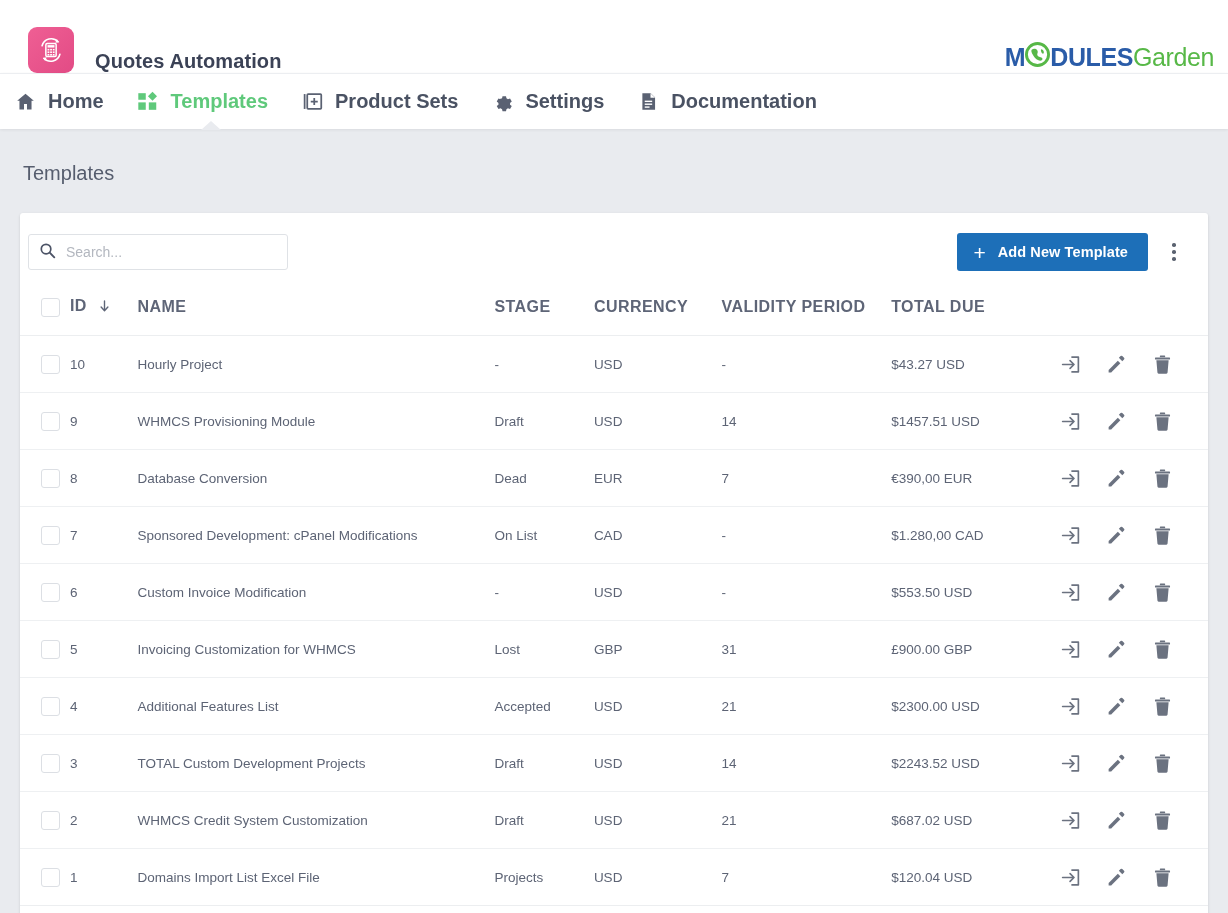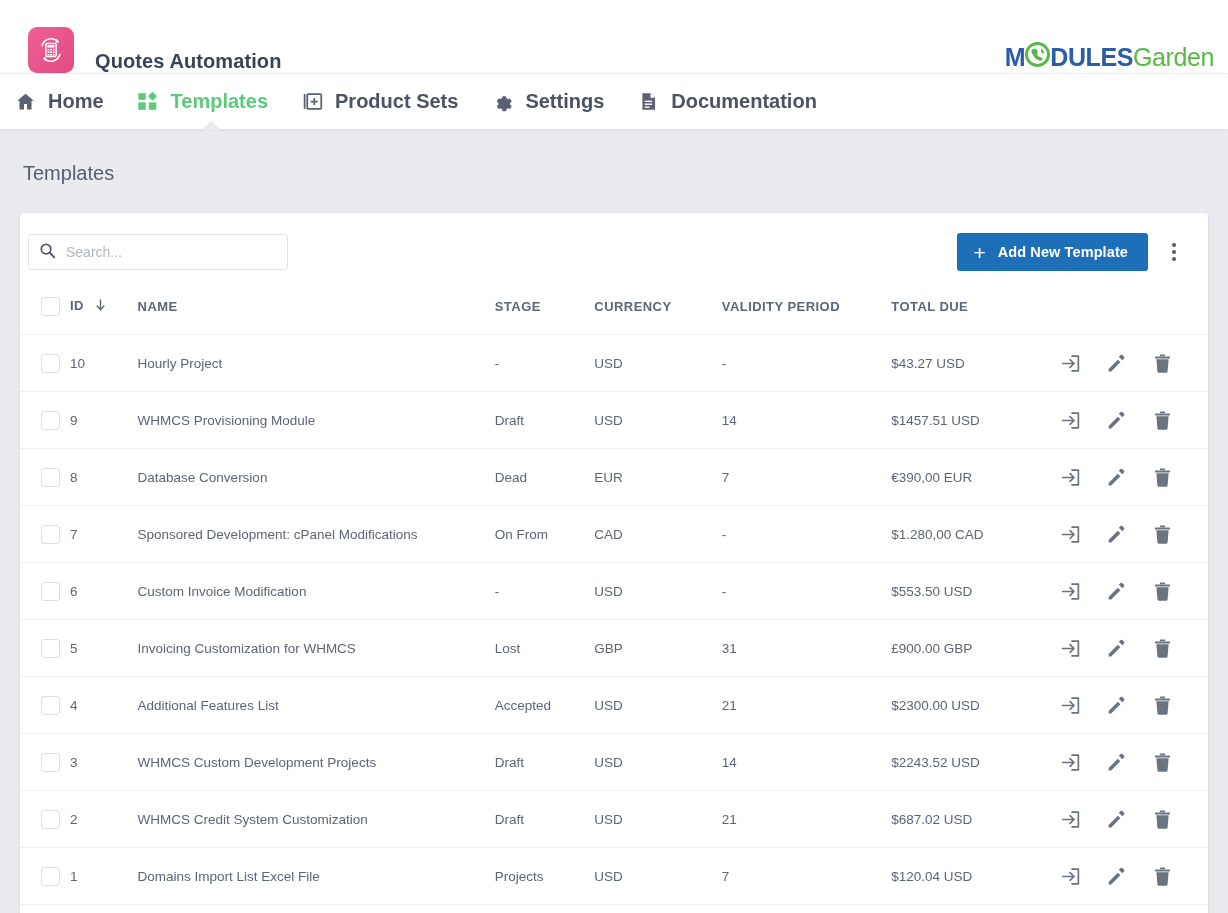--- a/index.html
+++ b/index.html
@@ -167,21 +167,21 @@
     background: #5b6270;
     border-radius: 50%;
     display: block;
     margin: 1.7px 0;
   }
 
   
   table { width: 100%; border-collapse: collapse; }
   thead th {
     text-align: left;
-    font-size: 13px;
+    font-size: 16px;
     color: #5e6577;
     font-weight: bold;
     letter-spacing: .45px;
     padding: 8px 0 18px 0;
     border-bottom: 1px solid #eceef0;
     white-space: nowrap;
   }
   tbody td {
     font-size: 13.5px;
     color: #5d6475;
@@ -488,21 +488,21 @@
                 </span>
               </div>
             </td>
           </tr>
           <tr>
             <td class="c-check">
               <span class="cbx"></span>
             </td>
             <td class="c-id">7</td>
             <td class="c-name">Sponsored Development: cPanel Modifications</td>
-            <td class="c-stage">On From</td>
+            <td class="c-stage">On List</td>
             <td class="c-curr">CAD</td>
             <td class="c-valid">-</td>
             <td class="c-total">$1.280,00 CAD</td>
             <td class="c-act">
               <div class="actions">
                 <span class="act-btn">
                   <svg width="21" height="21" viewBox="0 0 24 24">
                     <path d="M13 3.5 H21 V20.5 H13" fill="none" stroke="#6b7280" stroke-width="1.9" stroke-linejoin="round"></path>
                     <path d="M3 12 H16 M11.5 7.6 L16 12 L11.5 16.4" fill="none" stroke="#6b7280" stroke-width="1.9" stroke-linecap="round" stroke-linejoin="round"></path>
                   </svg>
@@ -623,21 +623,21 @@
                   </svg>
                 </span>
               </div>
             </td>
           </tr>
           <tr>
             <td class="c-check">
               <span class="cbx"></span>
             </td>
             <td class="c-id">3</td>
-            <td class="c-name">WHMCS Custom Development Projects</td>
+            <td class="c-name">TOTAL Custom Development Projects</td>
             <td class="c-stage">Draft</td>
             <td class="c-curr">USD</td>
             <td class="c-valid">14</td>
             <td class="c-total">$2243.52 USD</td>
             <td class="c-act">
               <div class="actions">
                 <span class="act-btn">
                   <svg width="21" height="21" viewBox="0 0 24 24">
                     <path d="M13 3.5 H21 V20.5 H13" fill="none" stroke="#6b7280" stroke-width="1.9" stroke-linejoin="round"></path>
                     <path d="M3 12 H16 M11.5 7.6 L16 12 L11.5 16.4" fill="none" stroke="#6b7280" stroke-width="1.9" stroke-linecap="round" stroke-linejoin="round"></path>

